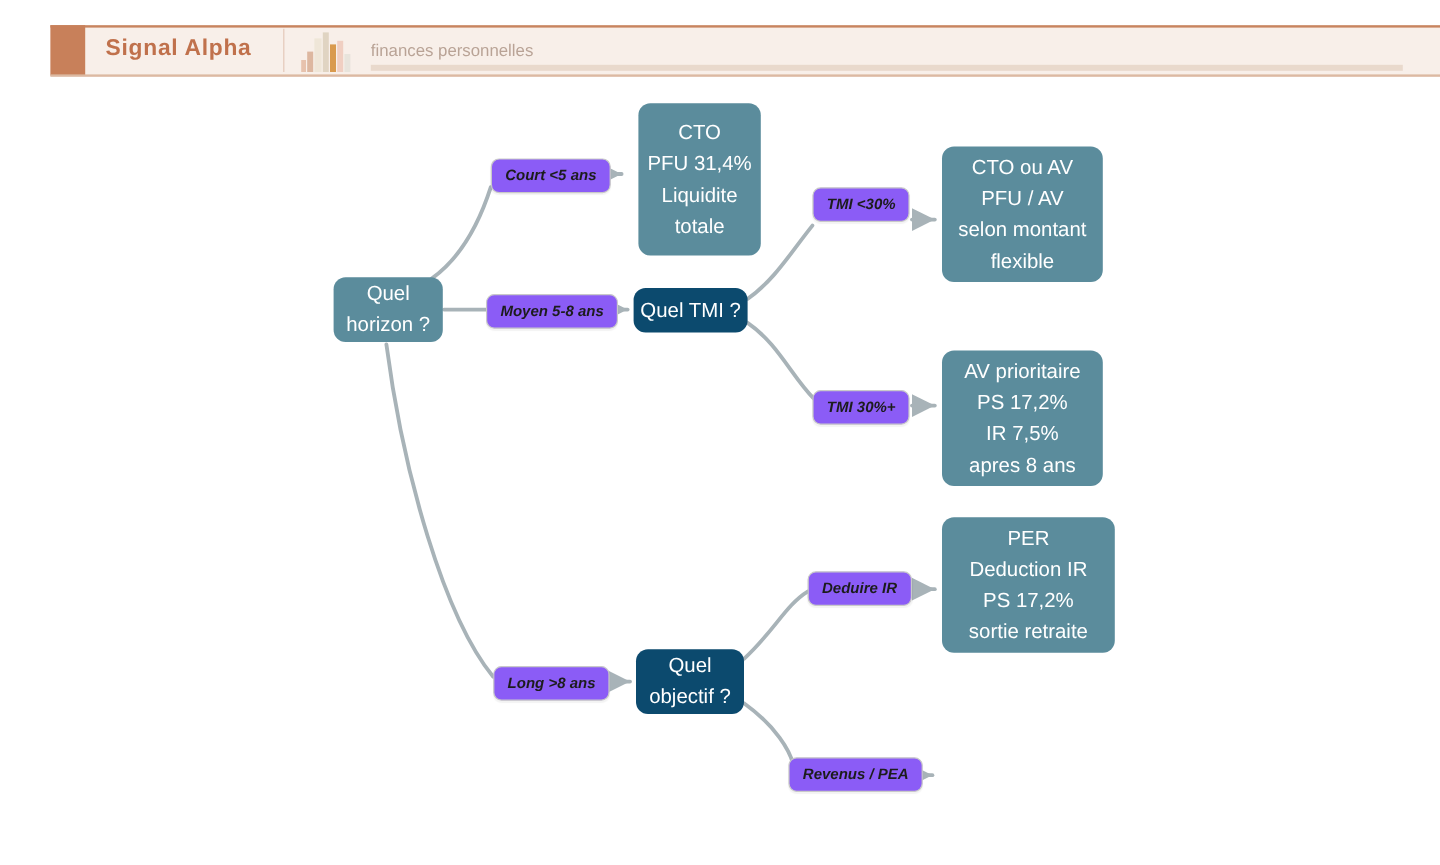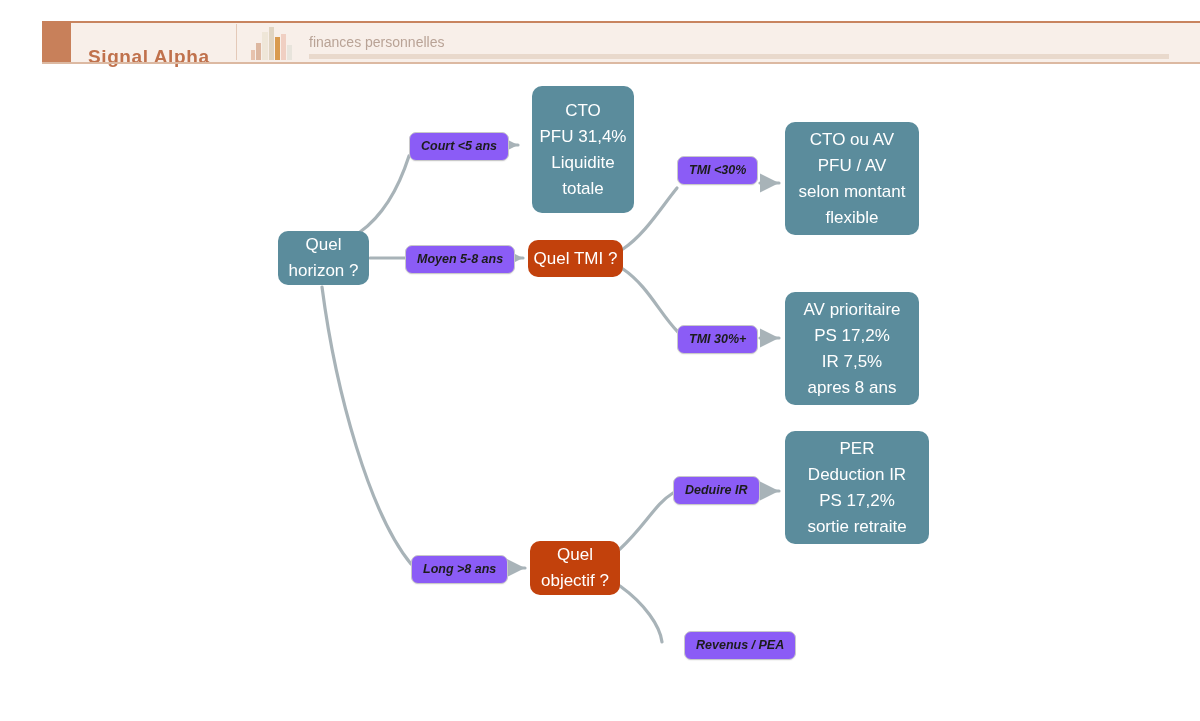--- a/index.html
+++ b/index.html
@@ -30,21 +30,21 @@
     position: absolute;
     left: 42px;
     top: 21px;
     width: 29px;
     height: 42px;
     background: #c8805a;
   }
   #header-title {
     position: absolute;
     left: 88px;
-    top: 46px;
+    top: 30px;
     font-size: 19px;
     font-weight: bold;
     color: #c0714c;
     letter-spacing: 0.6px;
     white-space: nowrap;
   }
   #header-divider {
     position: absolute;
     left: 236px;
     top: 24px;
@@ -109,21 +109,21 @@
     flex-direction: column;
     align-items: center;
     justify-content: center;
     color: #ffffff;
     font-size: 17px;
     line-height: 26px;
     text-align: center;
     white-space: nowrap;
   }
   .node.teal { background: #5b8c9c; }
-  .node.gray { background: #c2410c; justify-content: center; }
+  .node.gray { background: #0c4a6e; justify-content: center; }
   .node .line { display: block; }
 
   
   .edge-label {
     position: absolute;
     box-sizing: border-box;
     background: #8b5cf6;
     border: 1px solid #c9c9c9;
     border-radius: 7px;
     color: #1c1c1c;
@@ -248,15 +248,15 @@
   <div class="edge-label" style="left:405px; top:181px;">Moyen 5-8 ans</div>
 
   <div class="edge-label" style="left:677px; top:92px;text-align:right;">TMI &lt;30%</div>
 
   <div class="edge-label" style="left:677px; top:261px;">TMI 30%+</div>
 
   <div class="edge-label" style="left:411px; top:491px;">Long &gt;8 ans</div>
 
   <div class="edge-label" style="left:673px; top:412px;">Deduire IR</div>
 
-  <div class="edge-label" style="left:684px; top:567px;">Revenus / PEA</div>
+  <div class="edge-label" style="left:657px; top:567px;">Revenus / PEA</div>
 
 </div>
 
 </body></html>

